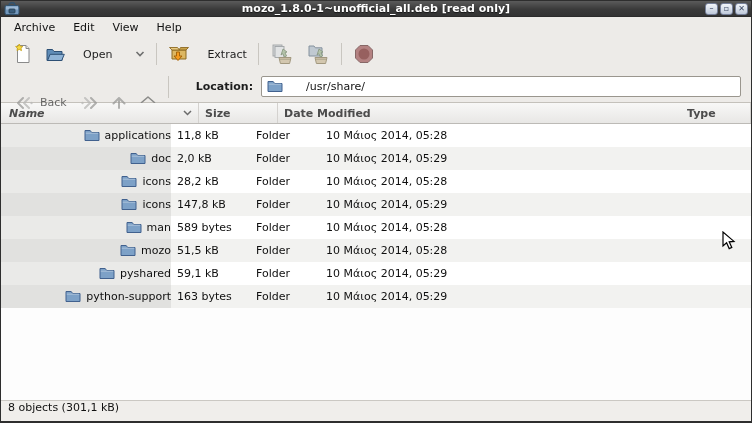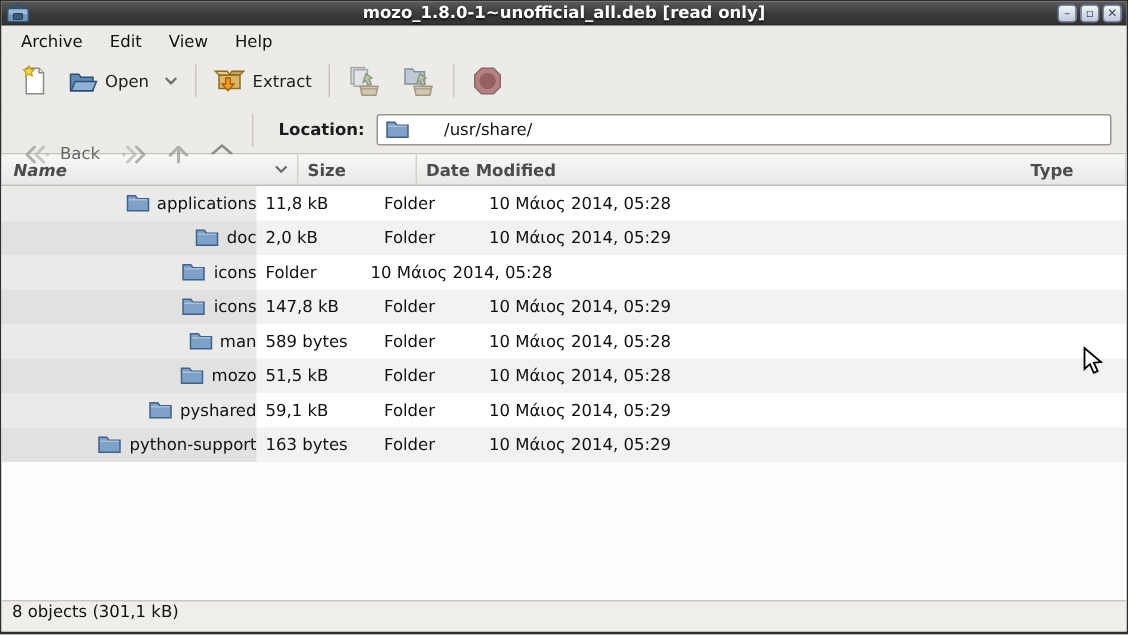--- a/index.html
+++ b/index.html
@@ -24,28 +24,28 @@
   .win-btn{
     width:13px; height:12px; border:1px solid #76809a; border-radius:3px;
     background:linear-gradient(#f2f5f9,#bfc9da);
     color:#3c4963; font-size:8px; line-height:10px; text-align:center; cursor:default;
   }
   
   .menubar{ height:20px; flex:0 0 20px; display:flex; align-items:stretch; padding-left:4px; background:#edebe8; }
   .menu-item{ padding:2px 9px; font-size:11px; color:#111; display:flex; align-items:center; }
   
   .toolbar{ height:34px; flex:0 0 34px; display:flex; align-items:center; padding:0 6px; background:#edebe8; }
-  .tbtn{ display:flex; align-items:center; gap:4px; padding:4px 6px; border-radius:3px; font-size:11px; color:#1d1d1d; }
+  .tbtn{ display:flex; align-items:center; gap:17px; padding:4px 6px; border-radius:3px; font-size:11px; color:#1d1d1d; }
   .tbtn svg{ display:block; }
   .tsep{ width:1px; height:22px; background:#c9c6c0; margin:0 5px; }
   .disabled{ opacity:.75; filter:grayscale(.25); }
   
   .navbar{ height:32px; flex:0 0 32px; display:flex; align-items:center; padding:0 8px; background:#edebe8; border-bottom:1px solid #c4c1bb; }
   .nbtn{ display:flex; align-items:center; gap:5px; padding:3px 6px; border-radius:3px; font-size:11px; color:#3a3a3a;margin-top:32px; }
-  .loc-label{ font-size:11px; font-weight:bold; color:#1c1c1c; margin:0 8px 0 12px; }
+  .loc-label{ font-size:11px; font-weight:bold; color:#1c1c1c; margin:0 8px 0 22px; }
   .loc-entry{
     flex:1; height:21px; background:#ffffff; border:1px solid #9a968e; border-radius:2px;
     display:flex; align-items:center; gap:23px; padding:0 5px; margin-right:2px;
   }
   .loc-entry input{
     flex:1; border:none; outline:none; font-size:11px; color:#111;
     font-family:"DejaVu Sans","Liberation Sans",sans-serif; background:transparent;
   }
   
   .view{ flex:1; display:flex; flex-direction:column; background:#ffffff; overflow:hidden; }
@@ -245,20 +245,21 @@
         <div class="row">
           <div class="cell c-name">
             <span class="folder-ic">
               <svg width="16" height="13" viewBox="0 0 16 13">
                 <path d="M1 1.5 h5.2 l1.5 2 h7.3 v8 h-14 z" fill="#7da1c7" stroke="#41618e" stroke-width="1"></path>
                 <path d="M1.8 4.2 h12.4" stroke="#aac1d9" stroke-width="1"></path>
               </svg>
             </span>
             <span>icons</span>
           </div>
+          <div class="cell c-size">28,2 kB</div>
           <div class="cell c-type">Folder</div>
           <div class="cell c-date">10 Μάιος 2014, 05:28</div>
         </div>
         <div class="row alt">
           <div class="cell c-name">
             <span class="folder-ic">
               <svg width="16" height="13" viewBox="0 0 16 13">
                 <path d="M1 1.5 h5.2 l1.5 2 h7.3 v8 h-14 z" fill="#7da1c7" stroke="#41618e" stroke-width="1"></path>
                 <path d="M1.8 4.2 h12.4" stroke="#aac1d9" stroke-width="1"></path>
               </svg>

